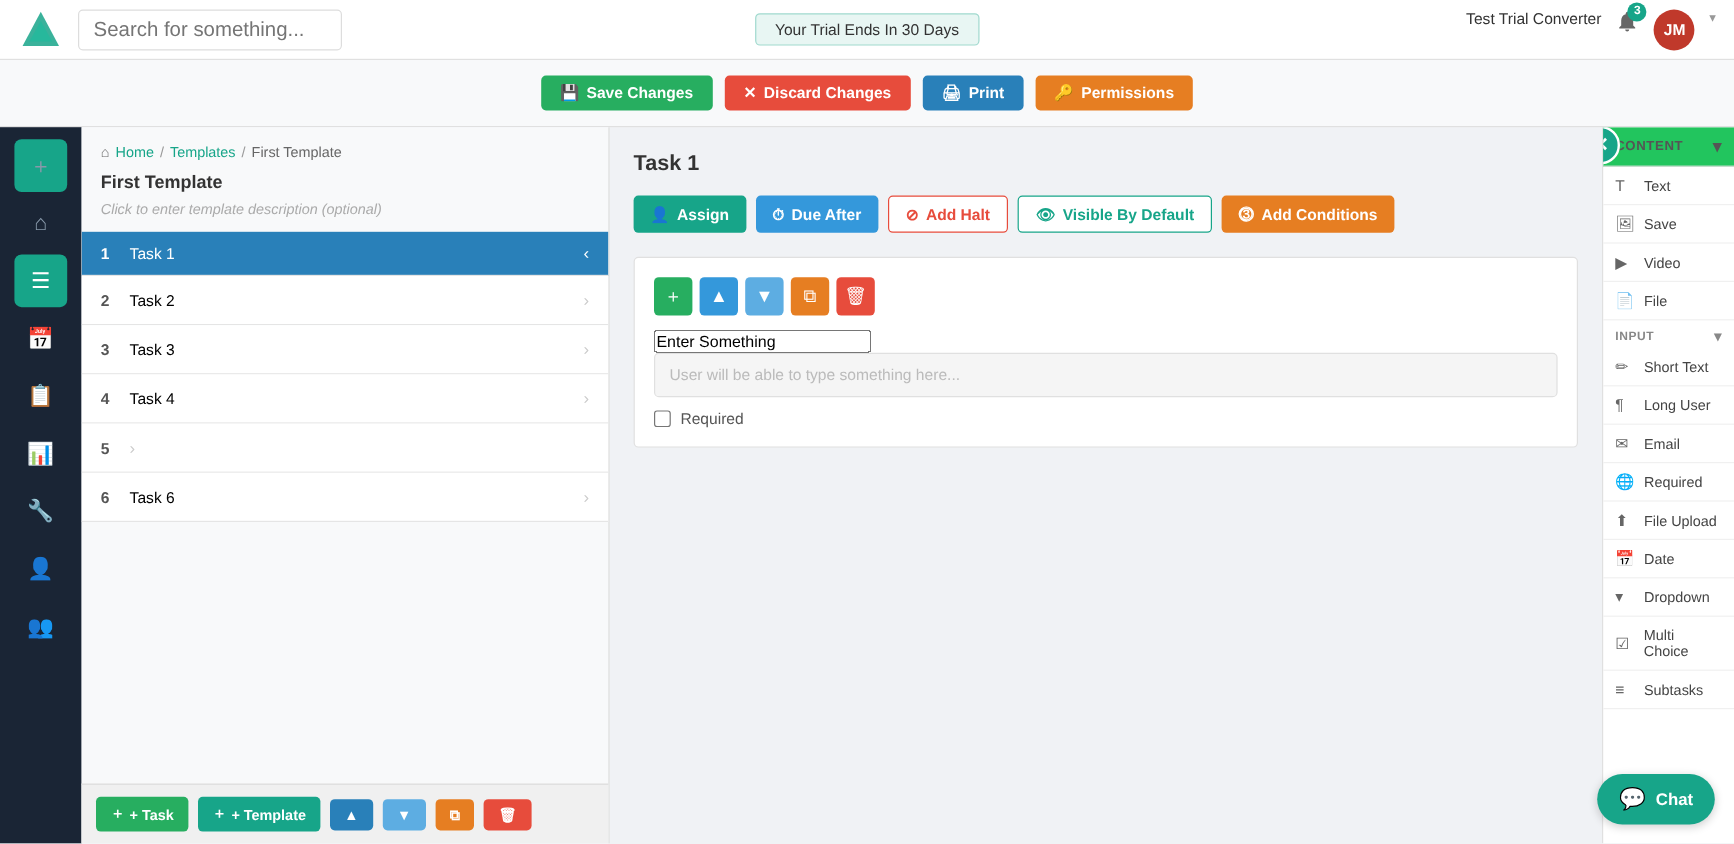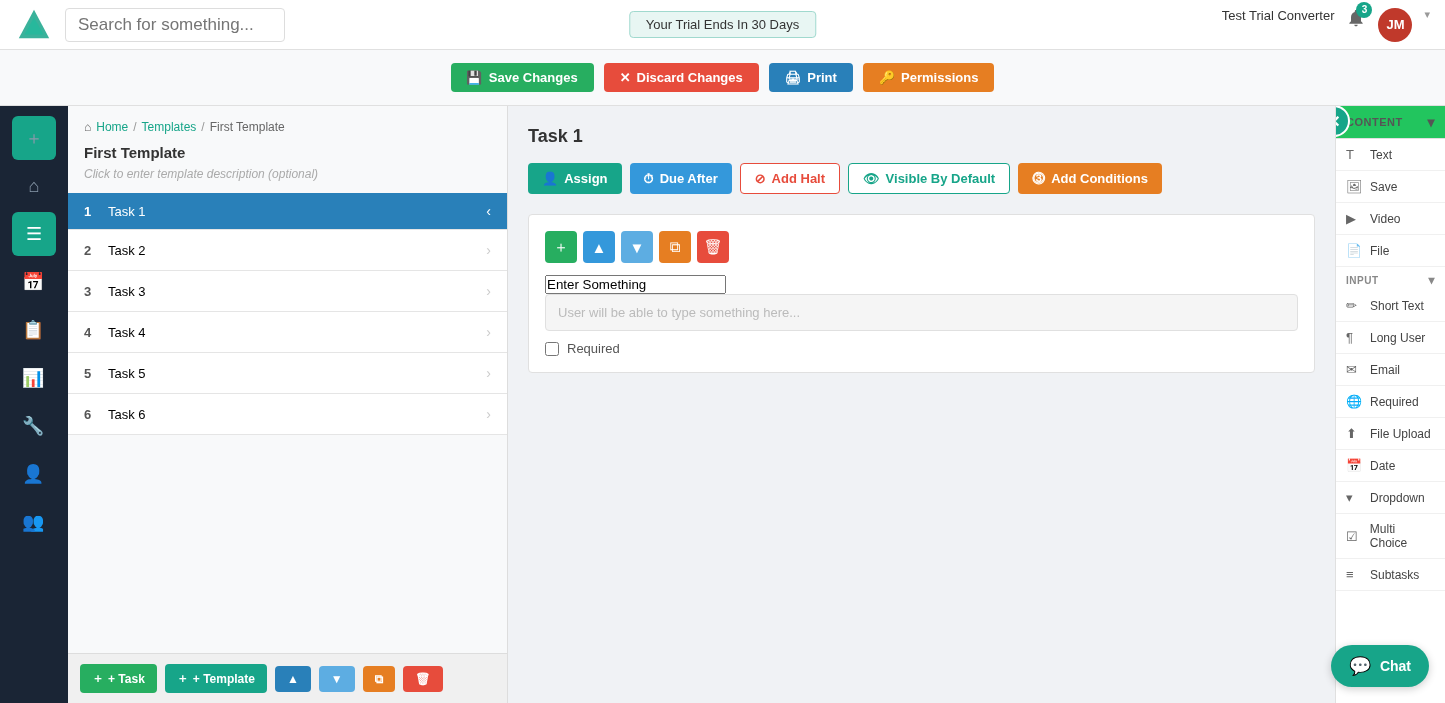--- a/index.html
+++ b/index.html
@@ -317,21 +317,20 @@
       </div>
 
       <div class="task-item">
         <span class="num" style="color:#555;">4</span>
         <span class="name">Task 4</span>
         <span class="arrow">›</span>
       </div>
 
       <div class="task-item">
         <span class="num" style="color:#555;">5</span>
-        <span class="name">Task 5</span>
         <span class="arrow">›</span>
       </div>
 
       <div class="task-item">
         <span class="num" style="color:#555;">6</span>
         <span class="name">Task 6</span>
         <span class="arrow">›</span>
       </div>
 
     </div>

